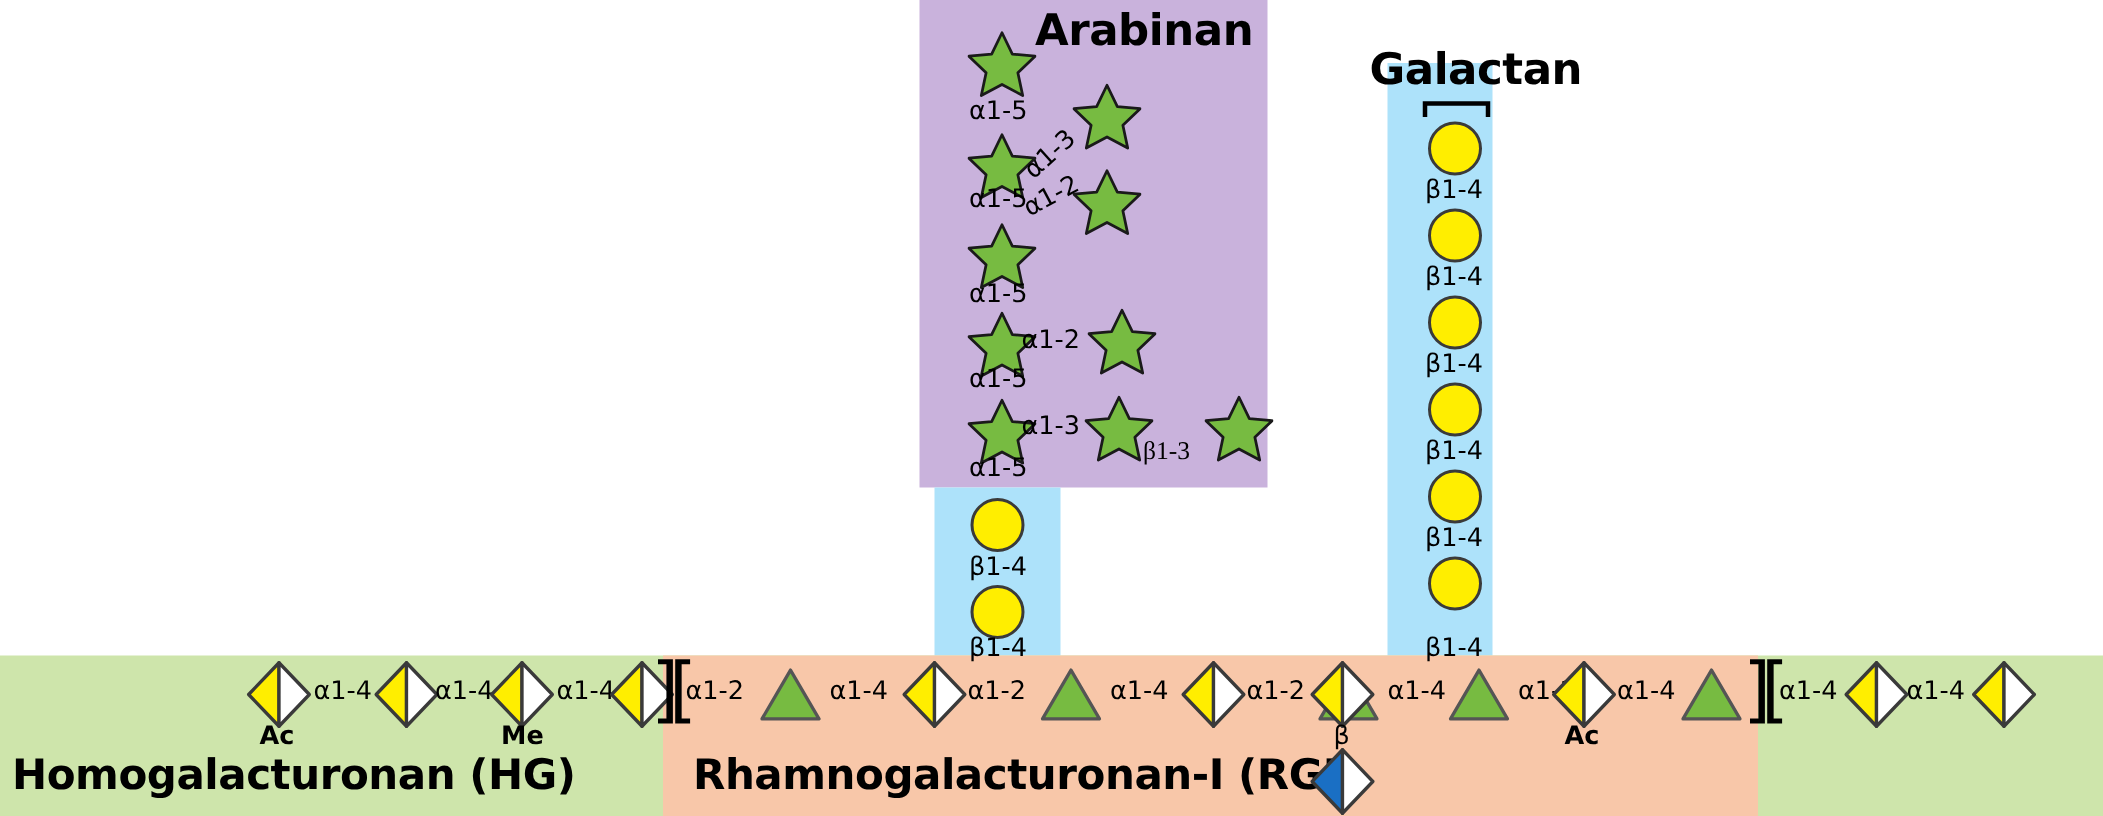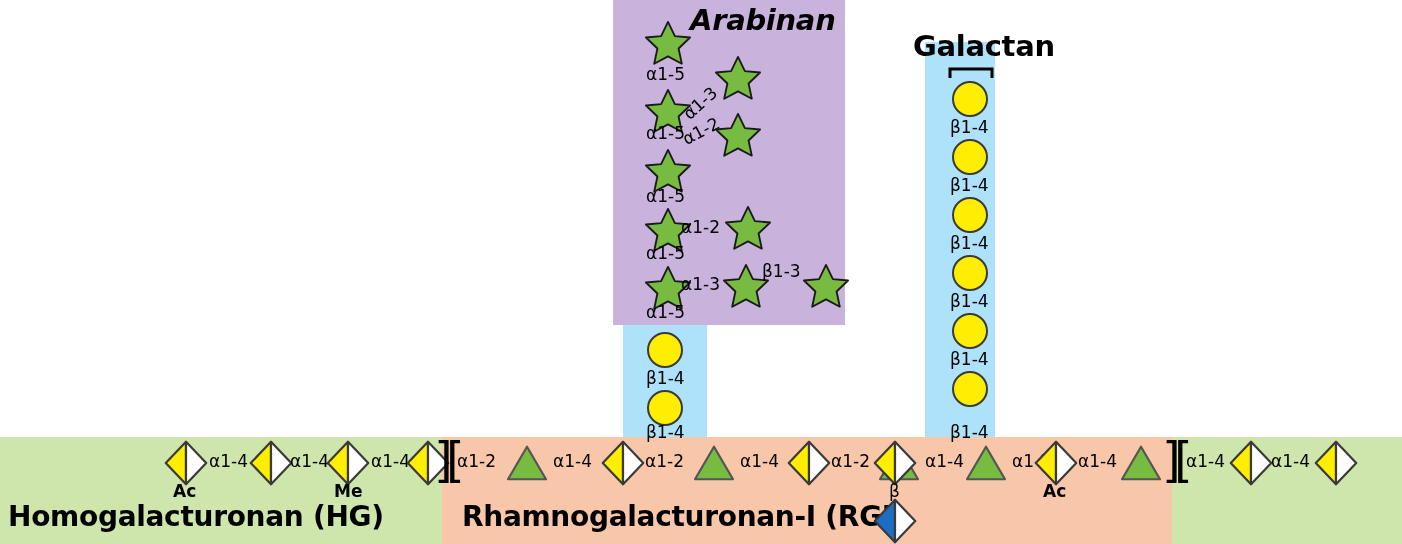--- a/index.html
+++ b/index.html
@@ -12,21 +12,21 @@
   #arabinan-panel{left:613px;top:0;width:232px;height:325px;background:#c9b2dc;}
   #arabinan-stem-panel{left:623px;top:325px;width:84px;height:112px;background:#ade2fa;}
   #galactan-panel{left:925px;top:42px;width:70px;height:395px;background:#ade2fa;}
   #hg-panel{left:0;top:437px;width:1402px;height:107px;background:#cee5ab;}
   #rgi-panel{left:442px;top:437px;width:730px;height:107px;background:#f8c7a9;}
 
   .region-title{
     position:absolute;font-weight:bold;color:#000;
     letter-spacing:-0.3px;white-space:nowrap;
   }
-  #arabinan-title{left:690px;top:3px;font-size:29px;font-style:italic;}
+  #arabinan-title{left:690px;top:3px;font-size:29px;}
   #galactan-title{left:913px;top:29px;font-size:29px;}
   #hg-title{left:8px;top:500px;font-size:28px;}
   #rgi-title{left:462px;top:500px;font-size:28px;}
 
   .link{
     position:absolute;font-size:17px;color:#000;white-space:nowrap;
     line-height:1;
   }
   .link.rot{transform-origin:left center;}
 
@@ -129,21 +129,21 @@
       <polygon points="25,2 32.5,17.5 49,19 36.5,31 40,47.5 25,39.5 10,47.5 13.5,31 1,19 17.5,17.5" fill="#77bb41" stroke="#1a1a1a" stroke-width="2" stroke-linejoin="round"></polygon>
     </svg>
 </div>
 
 <div class="link" style="left:681px;top:276px;">α1-3</div>
 <div class="sym ara" style="left:723px;top:263px;">
   <svg viewBox="0 0 50 50">
       <polygon points="25,2 32.5,17.5 49,19 36.5,31 40,47.5 25,39.5 10,47.5 13.5,31 1,19 17.5,17.5" fill="#77bb41" stroke="#1a1a1a" stroke-width="2" stroke-linejoin="round"></polygon>
     </svg>
 </div>
-<div class="link" style="left:762px;top:263px;">β1-3</div>
+<div class="link" style="left:762px;top:292px;font-family:Liberation Serif, serif;">β1-3</div>
 <div class="sym ara" style="left:803px;top:263px;">
   <svg viewBox="0 0 50 50">
       <polygon points="25,2 32.5,17.5 49,19 36.5,31 40,47.5 25,39.5 10,47.5 13.5,31 1,19 17.5,17.5" fill="#77bb41" stroke="#1a1a1a" stroke-width="2" stroke-linejoin="round"></polygon>
     </svg>
 </div>
 
 <div class="sym gal" style="left:647px;top:332px;"></div>
 <div class="link" style="left:646px;top:370px;">β1-4</div>
 <div class="sym gal" style="left:647px;top:390px;"></div>
 <div class="link" style="left:646px;top:424px;">β1-4</div>

